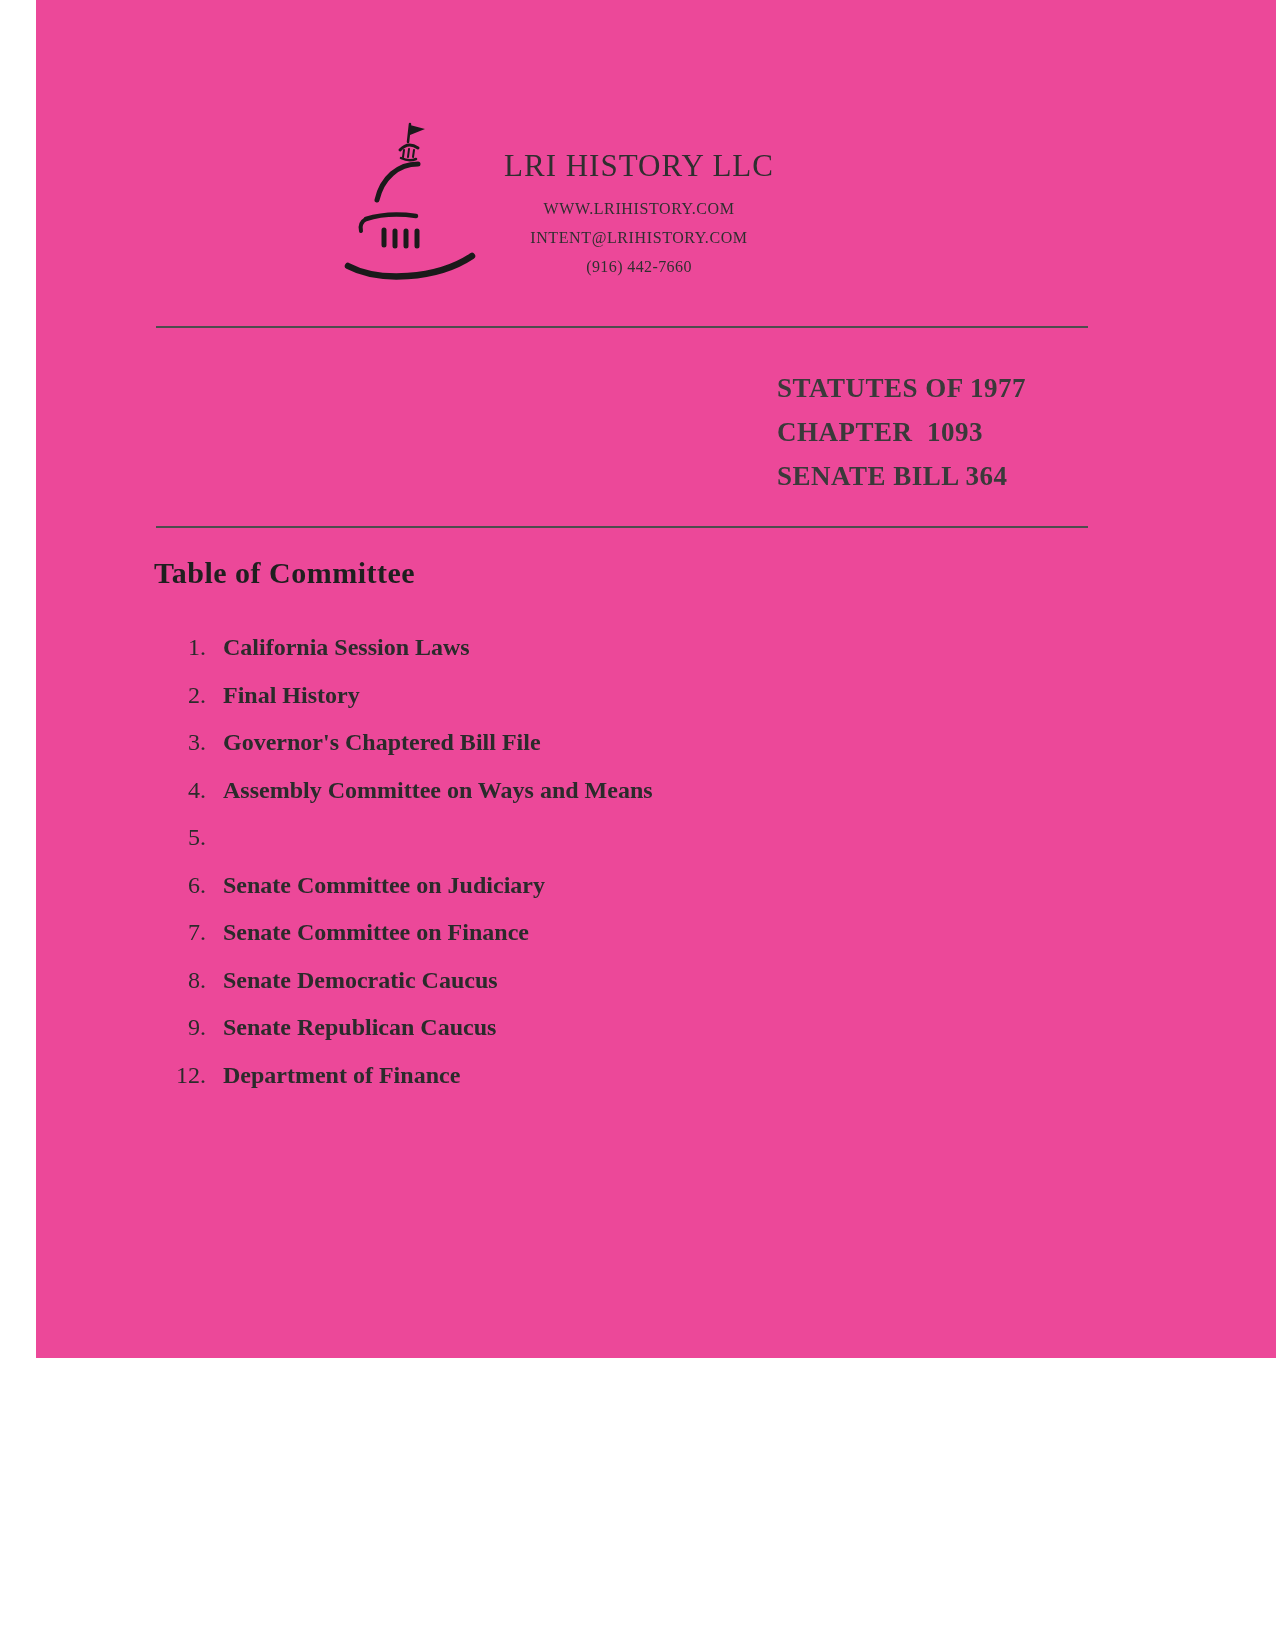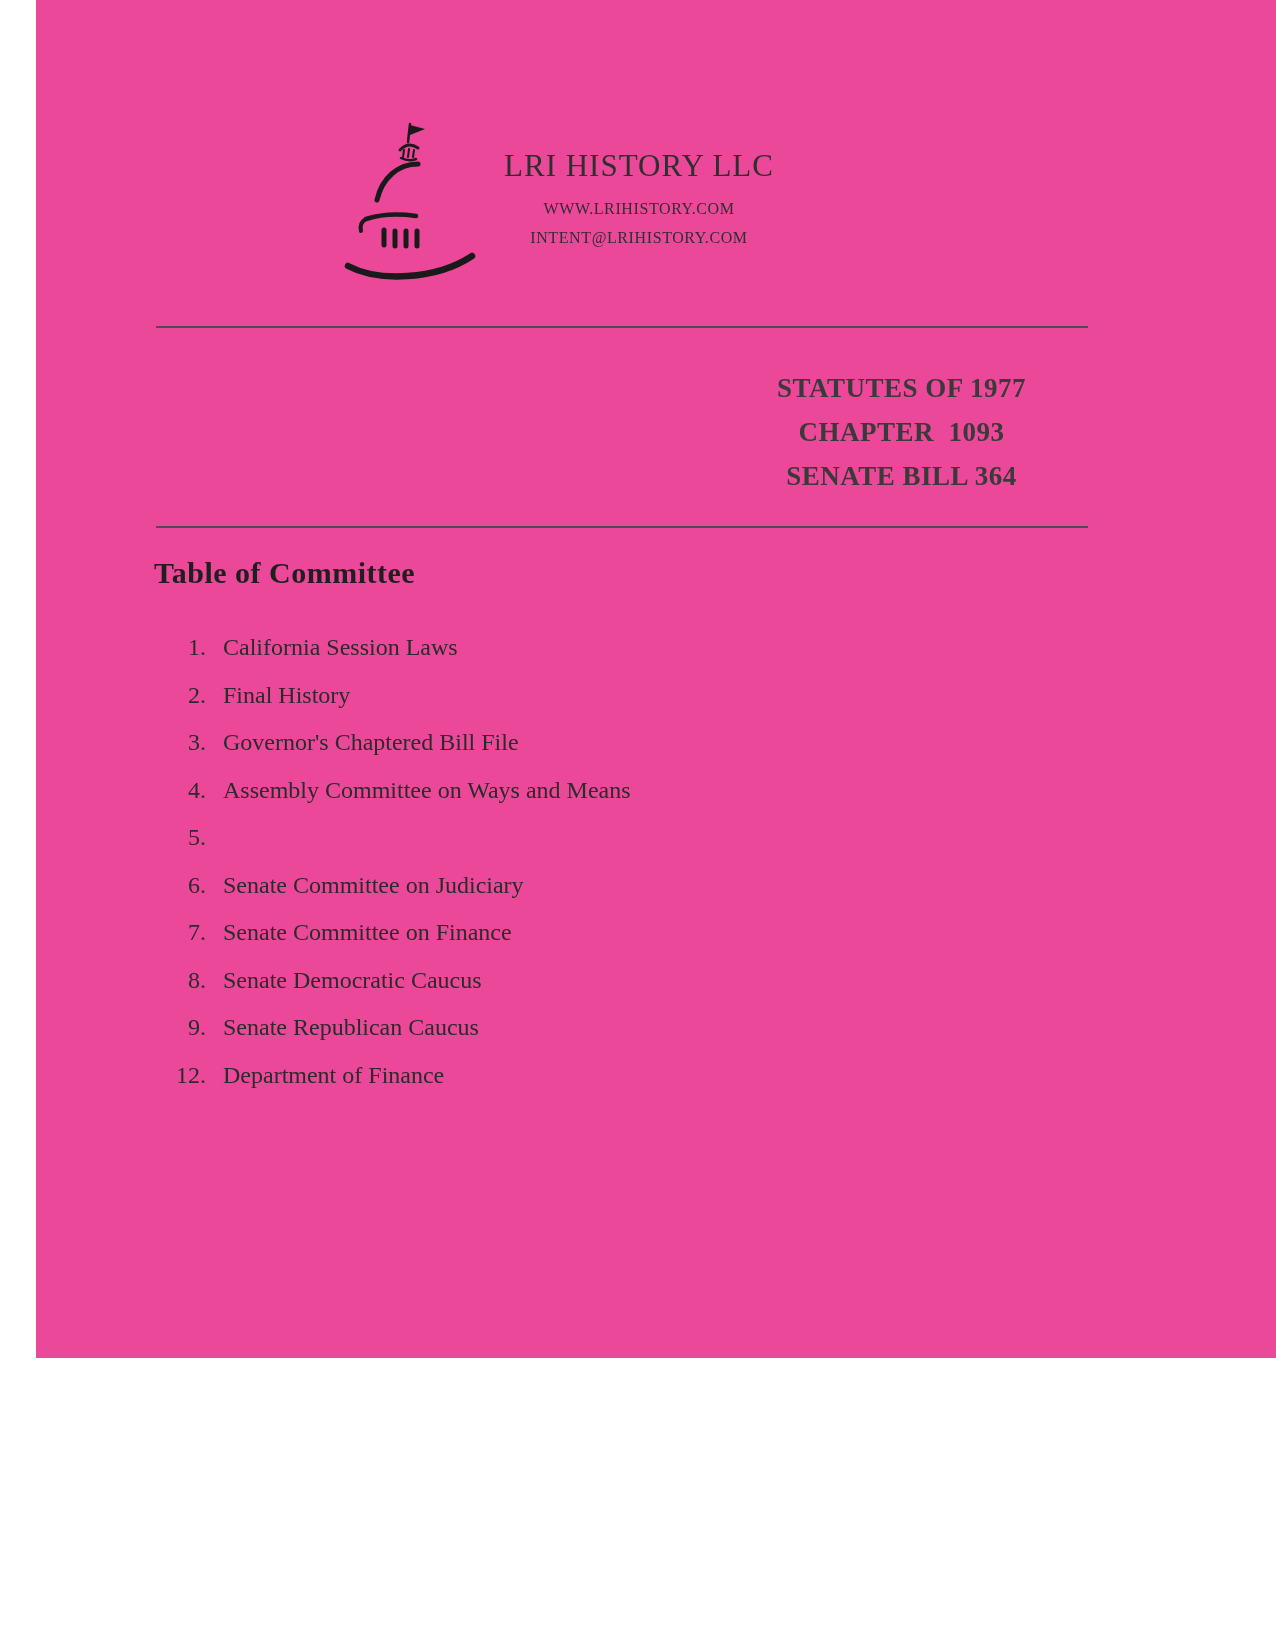--- a/index.html
+++ b/index.html
@@ -62,21 +62,21 @@
     background: #4d4d4d;
   }
   .rule-top { top: 326px; }
   .rule-bottom { top: 526px; }
 
   
   .title-block {
     position: absolute;
     right: 286px;
     top: 366px;
-    text-align: center;
+    text-align: left;
   }
   .title-line {
     font-size: 27px;
     font-weight: bold;
     color: #3a3a3a;
     line-height: 44px;
     white-space: pre;
     letter-spacing: 0.5px;
   }
 
@@ -103,20 +103,21 @@
     font-size: 24px;
     color: #2b2b2b;
   }
   .toc-num {
     width: 52px;
     text-align: right;
     flex: 0 0 52px;
   }
   .toc-label {
     margin-left: 17px;
+    font-weight: bold;
   }
 </style>
 </head>
 <body>
 
 <div class="page">
 
   <div class="logo-wrap">
     <svg viewBox="0 0 150 170" fill="none" stroke="#1a1a1a" stroke-linecap="round" stroke-linejoin="round">
 
@@ -139,20 +140,21 @@
       <path d="M81,113 l0,15" stroke-width="5"></path>
 
       <path d="M12,148 C42,164 100,162 136,138" stroke-width="6.5"></path>
     </svg>
   </div>
 
   <div class="letterhead">
     <div class="company-name">LRI HISTORY LLC</div>
     <div class="contact-line">WWW.LRIHISTORY.COM</div>
     <div class="contact-line">INTENT@LRIHISTORY.COM</div>
+    <div class="contact-phone">(916) 442-7660</div>
   </div>
 
   <div class="rule rule-top"></div>
   <div class="rule rule-bottom"></div>
 
   <div class="title-block">
     <div class="title-line">STATUTES OF 1977</div>
     <div class="title-line">CHAPTER  1093</div>
     <div class="title-line">SENATE BILL 364</div>
   </div>

